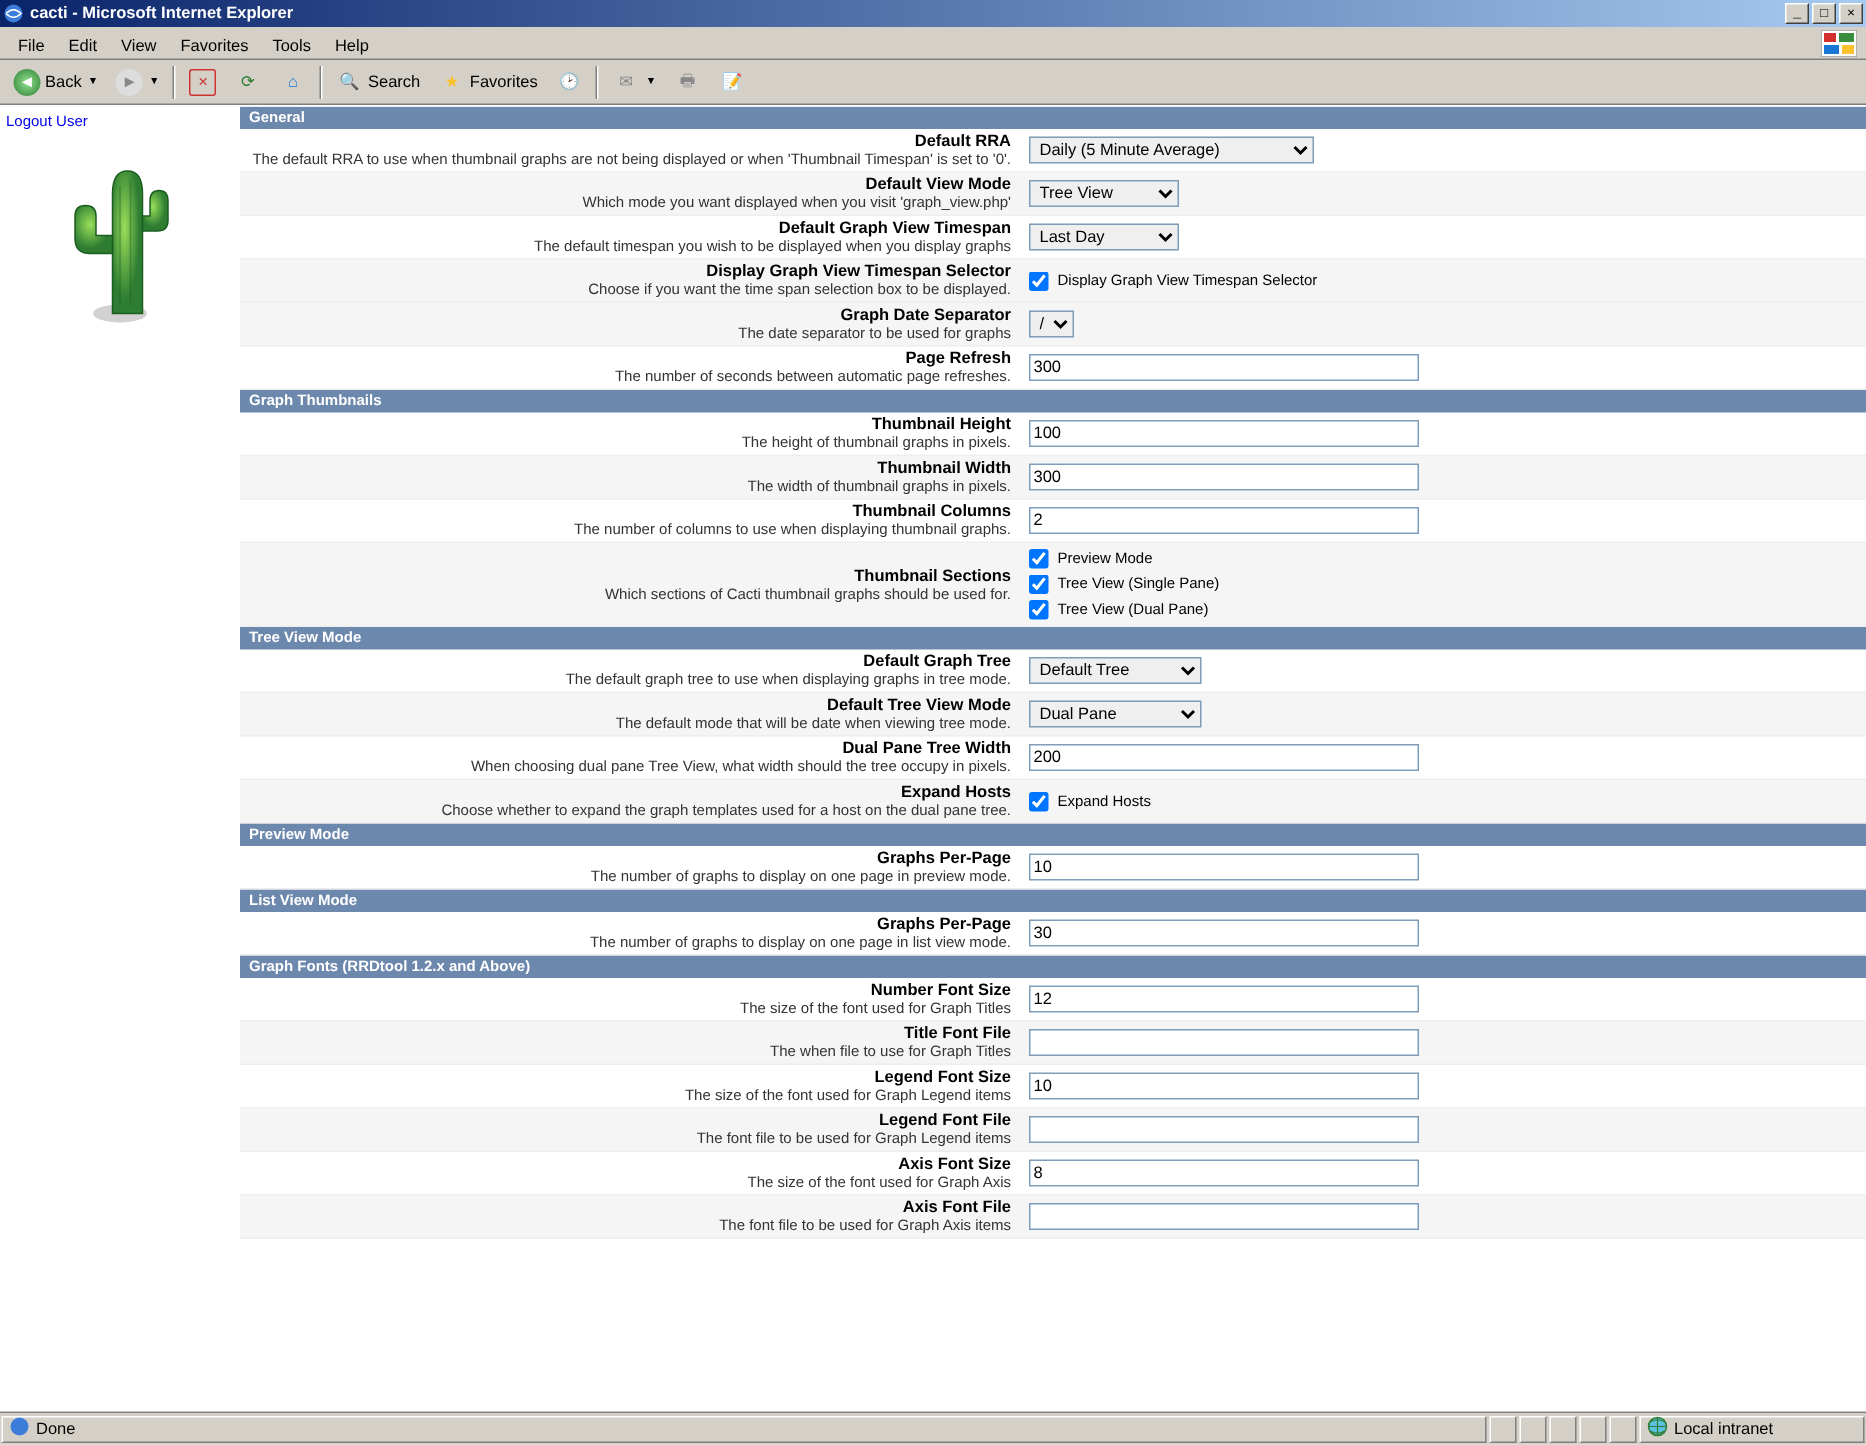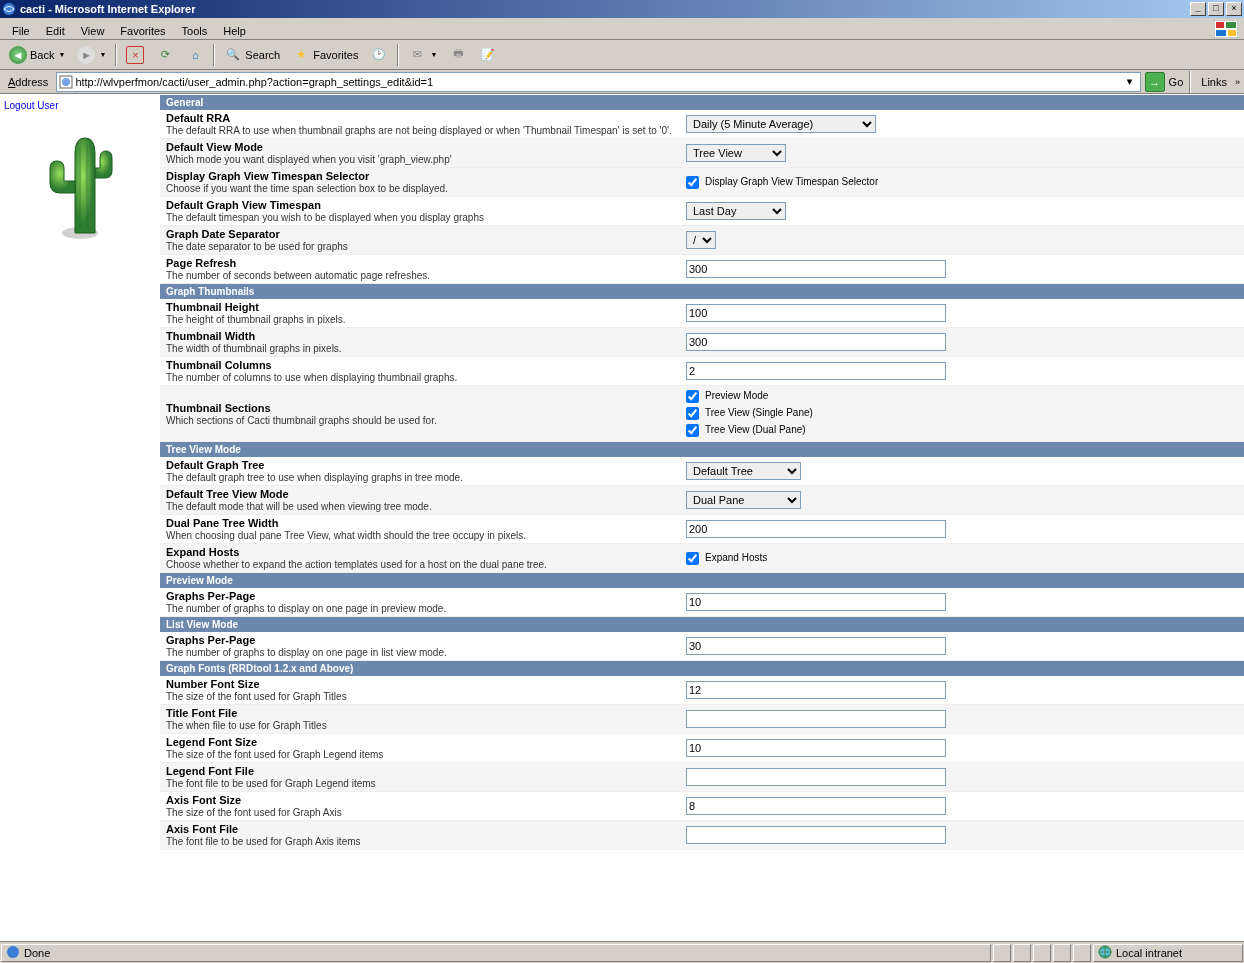--- a/index.html
+++ b/index.html
@@ -41,21 +41,21 @@
 .page-layout { display:flex; width:100%;}
 .sidebar { width:160px; min-width:160px; background:#fff; padding:4px; }
 .sidebar .logout { color:#0000ee; text-decoration:none; font-size:10px;}
 .sidebar .cactus { margin-top:12px; text-align:center; }
 .main { flex:1; }
 
 .settings-table { width:100%; border-collapse:collapse; }
 .section-hdr td { background:#6d88ad; color:#fff; font-weight:bold; padding:2px 6px; font-size:10px;margin-left:24px; }
 .row td { border-bottom:1px solid #eee; padding:2px 6px; vertical-align:middle; }
 .row.alt td { background:#f5f5f5; }
-.row .lbl { width:520px; }
+.row .lbl { width:520px;text-align:right; }
 .row .lbl b { display:block; font-size:11px; color:#000; }
 .row .lbl span { font-size:10px; color:#333; }
 .row .ctrl select, .row .ctrl input[type=text] { font-size:11px; font-family:Tahoma,sans-serif; border:1px solid #7f9db9; padding:1px 2px; height:18px;}
 .row .ctrl input[type=text] { width:260px; }
 .row .ctrl .cb-line { display:block; font-size:10px; padding:2px 0;}
 .row .ctrl .cb-line input { vertical-align:middle; margin-right:6px;}
 
 
 .statusbar { height:22px; background:#d4d0c8; border-top:1px solid #808080; display:flex; align-items:center; font-size:11px; }
 .statusbar .sb-pane { border:1px solid #808080; border-top-color:#fff; border-left-color:#fff; height:18px; margin:1px; display:flex; align-items:center; padding:0 4px;}
@@ -146,36 +146,20 @@
         <span class="tb-arrow">▼</span>
       </span>
     <span class="tb-btn">
         <span class="tb-icon" style="color:#888;">🖶</span>
       </span>
     <span class="tb-btn">
         <span class="tb-icon" style="color:#888;">📝</span>
       </span>
   </div>
 
-  <div class="addressbar">
-    <label><span style="text-decoration:underline;">A</span>ddress</label>
-    <div class="addr-input-wrap">
-      <span class="page-icon"><svg width="14" height="14" viewBox="0 0 14 14">
-            <rect x="1" y="1" width="12" height="12" fill="#fff" stroke="#666"></rect>
-            <circle cx="7" cy="7" r="4" fill="#3b7dd8" opacity="0.7"></circle>
-          </svg></span>
-      <input type="text" value="http://wlvperfmon/cacti/user_admin.php?action=graph_settings_edit&amp;id=1" style="">
-      <span class="addr-drop">▾</span>
-    </div>
-    <span class="go-btn">→</span>
-    <span>Go</span>
-    <span class="tb-sep"></span>
-    <span class="links-lbl">Links</span>
-    <span style="font-size:9px;">»</span>
-  </div>
 
   <div class="content-wrap">
     <div class="content-scroll">
       <div class="page-layout">
         <div class="sidebar">
           <a href="#" class="logout">Logout User</a>
           <div class="cactus">
             <svg width="80" height="120" viewBox="0 0 80 120">
               <defs>
                   <radialGradient id="cg" cx="40%" cy="40%">
@@ -200,29 +184,29 @@
                   <td colspan="2">General</td>
                 </tr>
             <tr class="row">
                   <td class="lbl"><b>Default RRA</b><span>The default RRA to use when thumbnail graphs are not being displayed or when 'Thumbnail Timespan' is set to '0'.</span></td>
                   <td class="ctrl"><select style="width:190px;"><option>Daily (5 Minute Average)</option></select></td>
                 </tr>
             <tr class="row alt">
                   <td class="lbl"><b>Default View Mode</b><span>Which mode you want displayed when you visit 'graph_view.php'</span></td>
                   <td class="ctrl"><select style="width:100px;"><option>Tree View</option></select></td>
                 </tr>
+            <tr class="row">
+                  <td class="lbl"><b>Default Graph View Timespan</b><span>The default timespan you wish to be displayed when you display graphs</span></td>
+                  <td class="ctrl"><select style="width:100px;"><option>Last Day</option></select></td>
+                </tr>
             <tr class="row alt">
                   <td class="lbl"><b>Display Graph View Timespan Selector</b><span>Choose if you want the time span selection box to be displayed.</span></td>
                   <td class="ctrl">
                     <label class="cb-line"><input type="checkbox" checked="" style=""><span>Display Graph View Timespan Selector</span></label>
                   </td>
-                </tr>
-            <tr class="row">
-                  <td class="lbl"><b>Default Graph View Timespan</b><span>The default timespan you wish to be displayed when you display graphs</span></td>
-                  <td class="ctrl"><select style="width:100px;"><option>Last Day</option></select></td>
                 </tr>
             <tr class="row alt">
                   <td class="lbl"><b>Graph Date Separator</b><span>The date separator to be used for graphs</span></td>
                   <td class="ctrl"><select style="width:30px;"><option>/</option></select></td>
                 </tr>
             <tr class="row">
                   <td class="lbl"><b>Page Refresh</b><span>The number of seconds between automatic page refreshes.</span></td>
                   <td class="ctrl"><input type="text" value="300" style=""></td>
                 </tr>
 
@@ -251,29 +235,29 @@
                 </tr>
 
             <tr class="section-hdr">
                   <td colspan="2">Tree View Mode</td>
                 </tr>
             <tr class="row">
                   <td class="lbl"><b>Default Graph Tree</b><span>The default graph tree to use when displaying graphs in tree mode.</span></td>
                   <td class="ctrl"><select style="width:115px;"><option>Default Tree</option></select></td>
                 </tr>
             <tr class="row alt">
-                  <td class="lbl"><b>Default Tree View Mode</b><span>The default mode that will be used when viewing tree mode.</span></td>
+                  <td class="lbl"><b>Default Tree View Mode</b><span>The default mode that will be date when viewing tree mode.</span></td>
                   <td class="ctrl"><select style="width:115px;"><option>Dual Pane</option></select></td>
                 </tr>
             <tr class="row">
                   <td class="lbl"><b>Dual Pane Tree Width</b><span>When choosing dual pane Tree View, what width should the tree occupy in pixels.</span></td>
                   <td class="ctrl"><input type="text" value="200" style=""></td>
                 </tr>
             <tr class="row alt">
-                  <td class="lbl"><b>Expand Hosts</b><span>Choose whether to expand the action templates used for a host on the dual pane tree.</span></td>
+                  <td class="lbl"><b>Expand Hosts</b><span>Choose whether to expand the graph templates used for a host on the dual pane tree.</span></td>
                   <td class="ctrl">
                     <label class="cb-line"><input type="checkbox" checked="" style=""><span>Expand Hosts</span></label>
                   </td>
                 </tr>
 
             <tr class="section-hdr">
                   <td colspan="2">Preview Mode</td>
                 </tr>
             <tr class="row">
                   <td class="lbl"><b>Graphs Per-Page</b><span>The number of graphs to display on one page in preview mode.</span></td>

